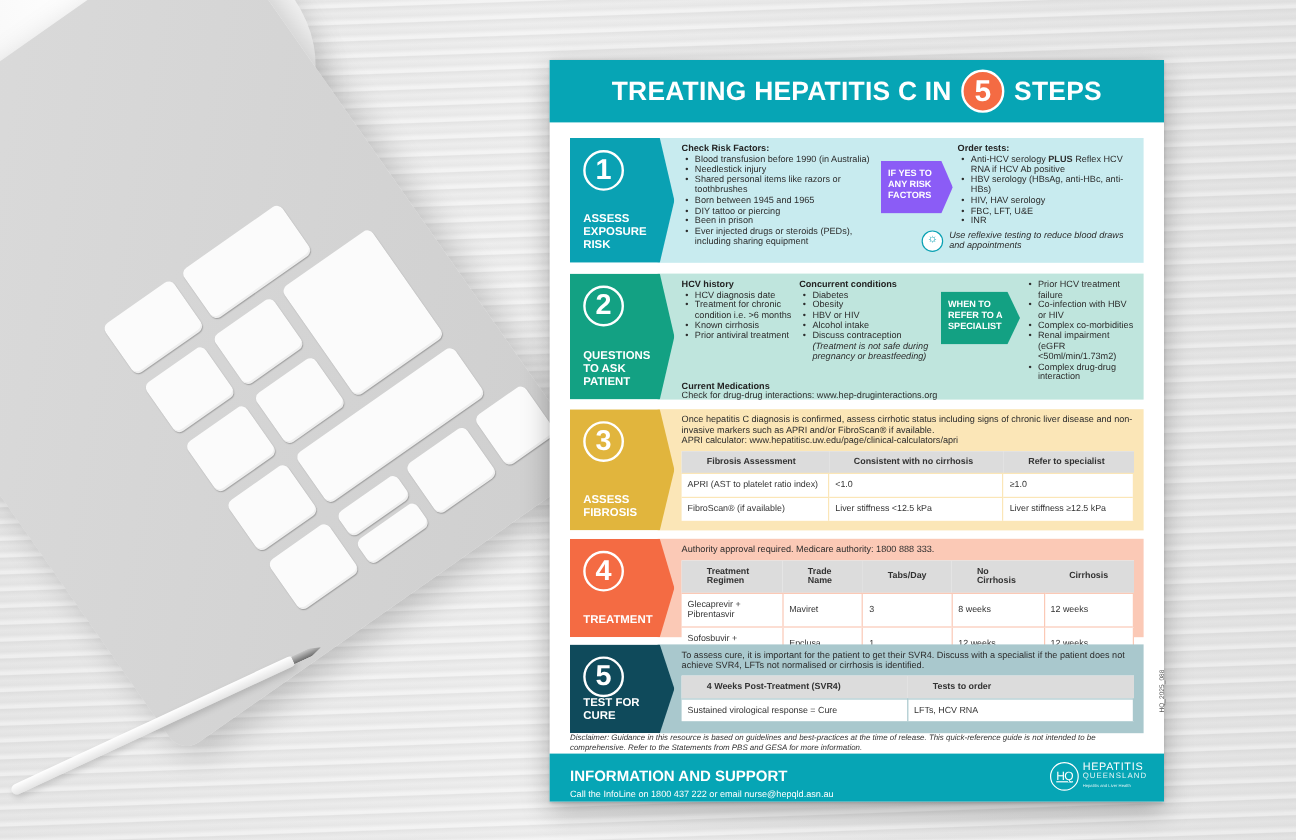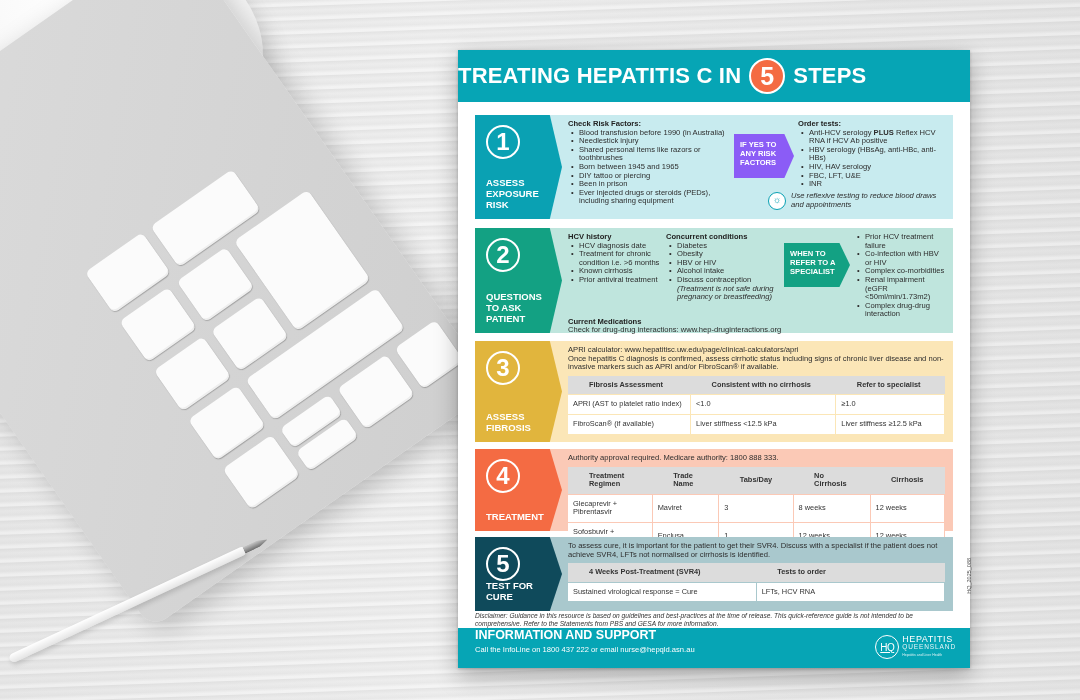--- a/index.html
+++ b/index.html
@@ -50,21 +50,21 @@
 
   
   .poster {
     position: absolute; left: 458px; top: 50px; width: 512px; height: 618px;
     background: #ffffff;
     box-shadow: 0 8px 22px rgba(0,0,0,0.28), 0 1px 3px rgba(0,0,0,0.2);
   }
   .poster-header {
     position: absolute; left: 0; top: 0; width: 100%; height: 52px;
     background: #06a5b5;
-    display: flex; align-items: center; gap: 8px;
+    display: flex; align-items: center; justify-content: center; gap: 8px;
   }
   .poster-title {
     color: #fff; font-weight: 700; font-size: 22px; letter-spacing: 0.2px;
   }
   .five-badge {
     width: 36px; height: 36px; border-radius: 50%;
     background: #f46b43; border: 2px solid #fff;
     color: #fff; font-weight: 700; font-size: 25px;
     display: flex; align-items: center; justify-content: center;
   }
@@ -151,21 +151,21 @@
   .docid {
     position: absolute; right: 4px; top: 508px; font-size: 5.5px; color: #555;
     transform: rotate(-90deg); transform-origin: right top; white-space: nowrap;
   }
   .disclaimer {
     position: absolute; left: 17px; top: 562px; width: 478px;
     font-size: 6.6px; line-height: 8px; font-style: italic; color: #333;
   }
   .footer {
     position: absolute; left: 0; bottom: 0; width: 100%; height: 40px;
-    background: #06a5b5; color: #fff; padding: 0 17px; margin-top: 28px;
+    background: #06a5b5; color: #fff; padding: 12px 17px; margin-top: 28px;
   }
   .footer-title { font-weight: 700; font-size: 12.5px; }
   .footer-sub { font-size: 7.6px; margin-top: 3px; }
   .logo {
     position: absolute; right: 14px; top: 7px; display: flex; align-items: center; gap: 3px;
   }
   .logo-hq {
     width: 24px; height: 24px; border-radius: 50%; border: 1px solid #fff;
     font-size: 10px; display: flex; align-items: center; justify-content: center; letter-spacing: -0.5px; text-decoration: underline;
   }
@@ -296,22 +296,22 @@
     </div>
   </div>
 
   <div class="step s3">
     <div class="step-tab">
       <div class="step-num">3</div>
       <div class="step-label">ASSESS
 FIBROSIS</div>
     </div>
     <div class="step-body">
+      <div>Once hepatitis C diagnosis is confirmed, assess cirrhotic status including signs of chronic liver disease and non-invasive markers such as APRI and/or FibroScan® if available.</div>
       <div>APRI calculator: www.hepatitisc.uw.edu/page/clinical-calculators/apri</div>
-      <div>Once hepatitis C diagnosis is confirmed, assess cirrhotic status including signs of chronic liver disease and non-invasive markers such as APRI and/or FibroScan® if available.</div>
       <table class="tbl">
         <tbody>
             <tr>
           <th>Fibrosis Assessment</th>
           <th>Consistent with no cirrhosis</th>
           <th>Refer to specialist</th>
         </tr>
         <tr>
           <td>APRI (AST to platelet ratio index)</td>
           <td>&lt;1.0</td>

